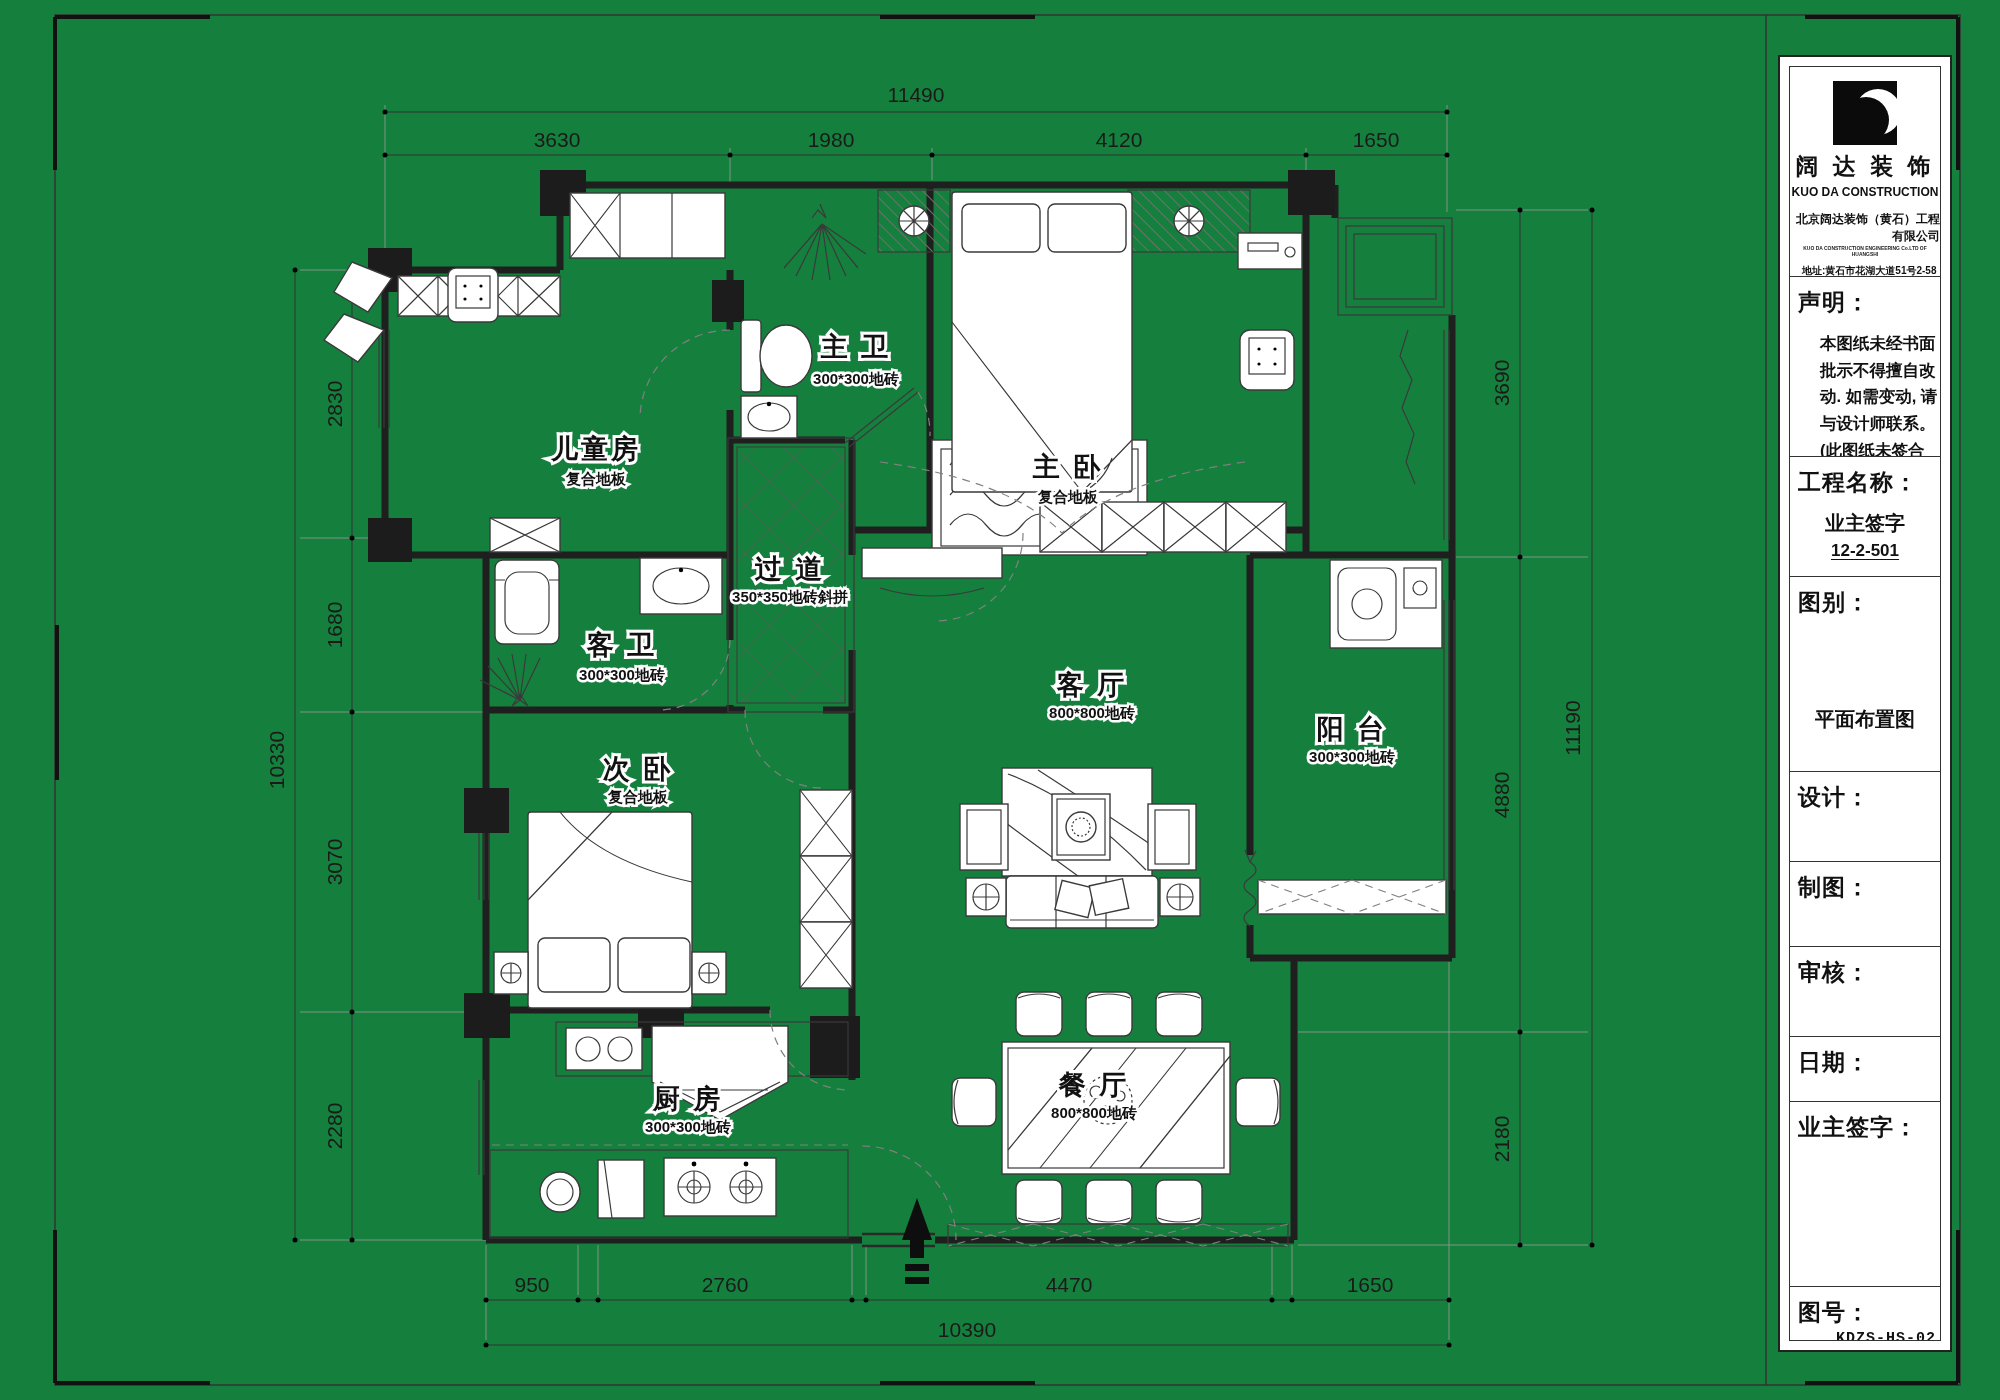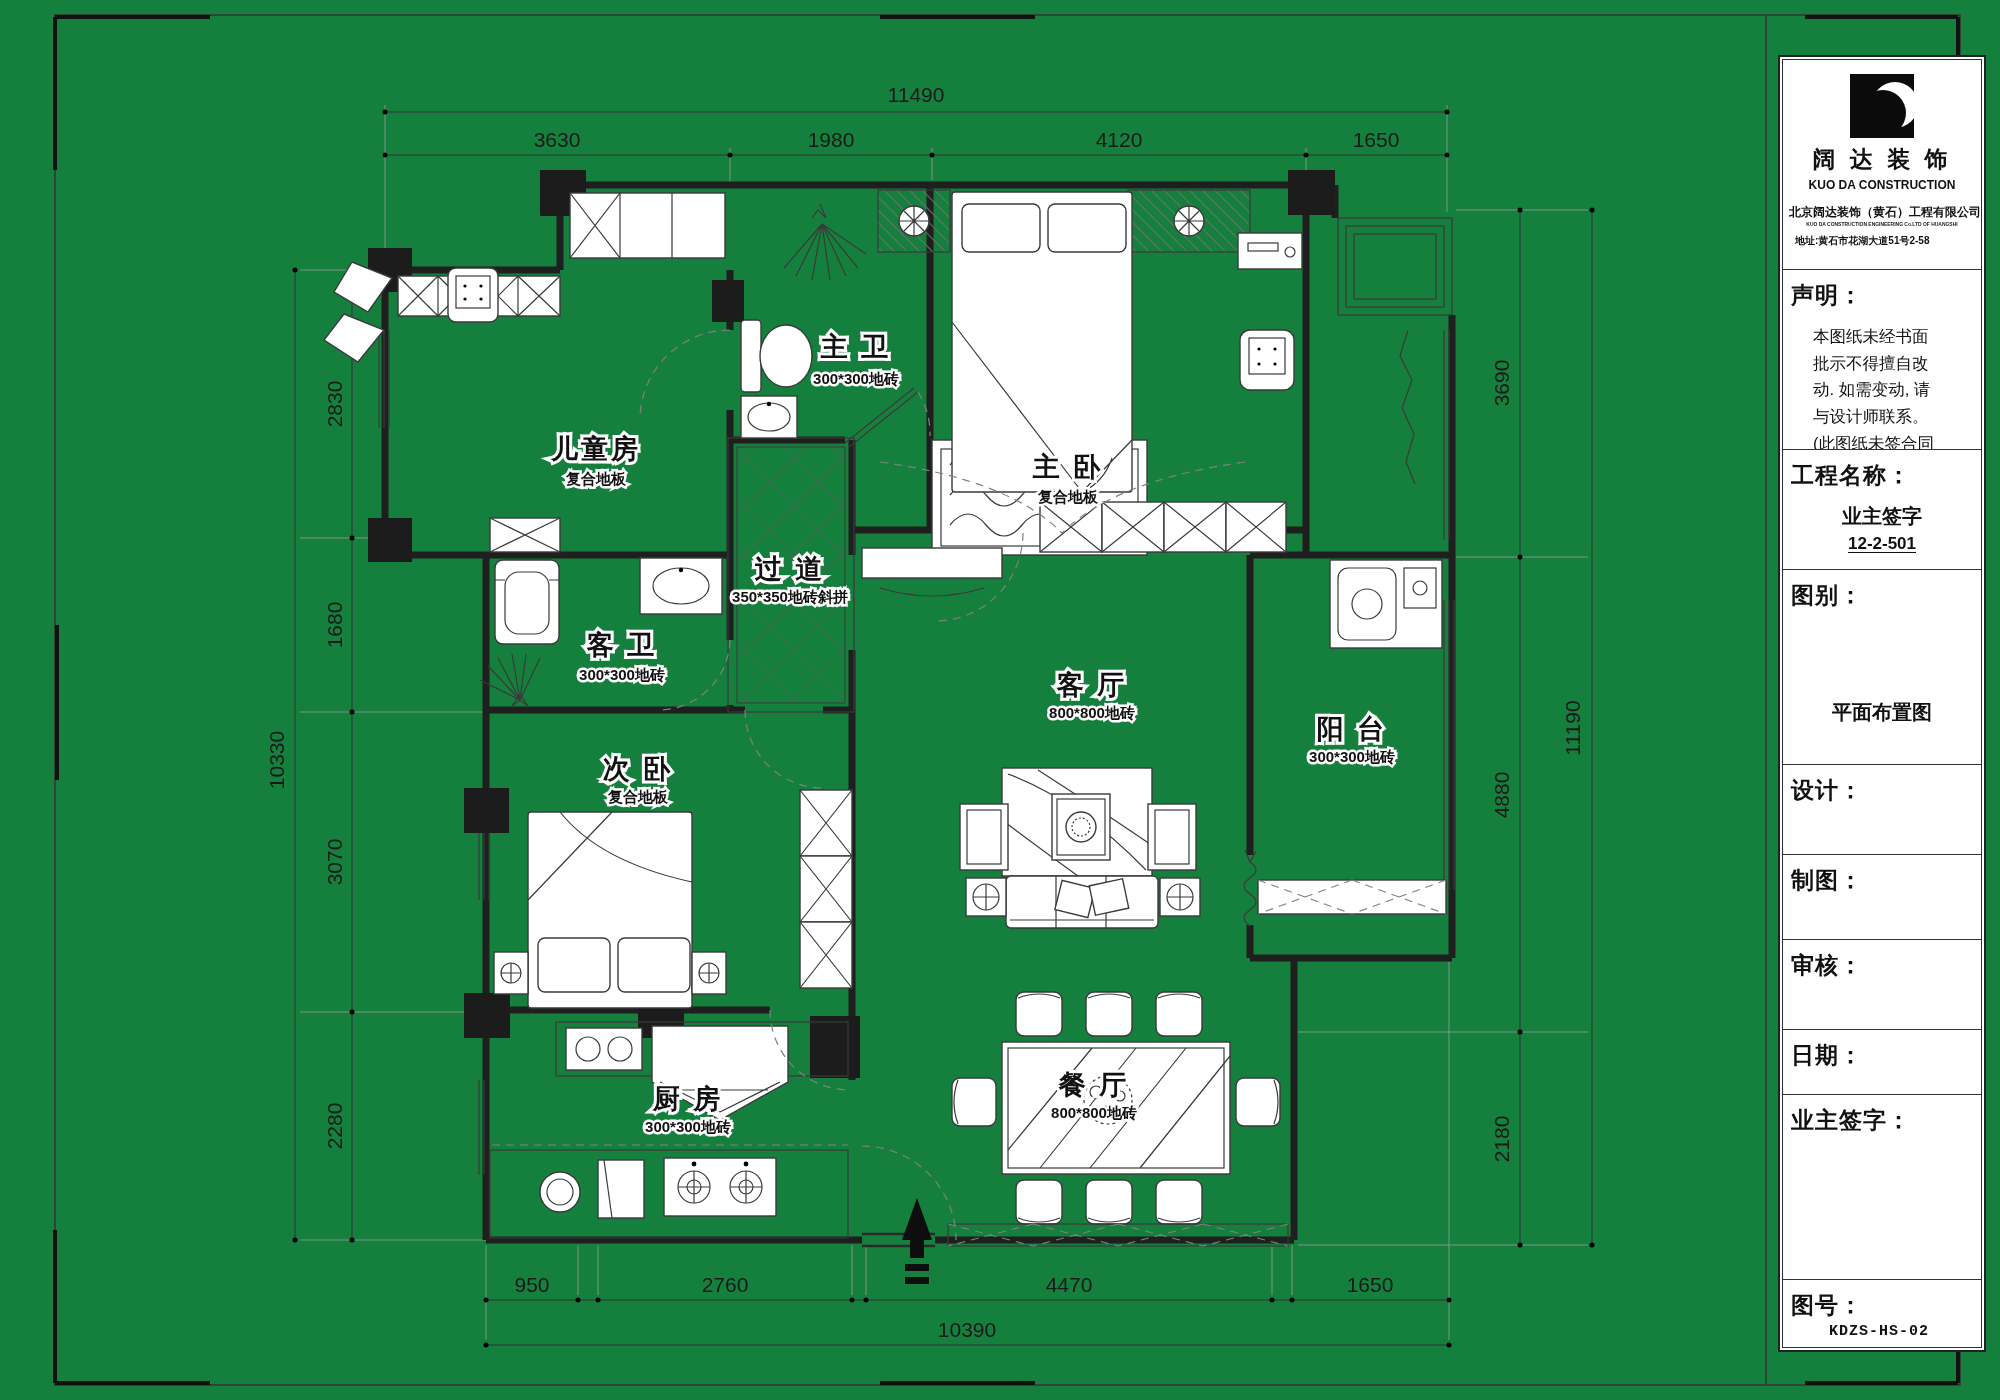--- a/index.html
+++ b/index.html
@@ -13,34 +13,34 @@
   .wall-thin{stroke:#2a2a2a;stroke-width:2.5;fill:none;}
   .furn{stroke:#3a3a3a;stroke-width:1.4;fill:#ffffff;}
   .furnl{stroke:#3a3a3a;stroke-width:1.2;fill:none;}
   .dimline{stroke:#333;stroke-width:1;fill:none;}
   .extline{stroke:#999;stroke-width:0.8;fill:none;}
   .dash{stroke:#808080;stroke-width:1.2;fill:none;stroke-dasharray:8 6;}
   .col{fill:#1c1c1c;stroke:none;}
   .frame{stroke:#333;stroke-width:1.5;fill:none;}
   .framebold{stroke:#111;stroke-width:4;fill:none;}
   
-  .tblock{position:absolute;left:1778px;top:55px;width:208px;height:1297px;border:2px solid #222;box-sizing:border-box;padding:2px;background:#fff;}
+  .tblock{position:absolute;left:1778px;top:55px;width:174px;height:1297px;border:2px solid #222;box-sizing:border-box;padding:9px;background:#fff;}
   .tblock-inner{border:1px solid #333;height:100%;box-sizing:border-box;display:flex;flex-direction:column;}
   .tsec{border-bottom:1px solid #333;box-sizing:border-box;position:relative;overflow:hidden;}
   .tsec:last-child{border-bottom:none;}
   .tsec .lbl{font-size:23px;font-weight:600;color:#111;padding:10px 0 0 8px;letter-spacing:1px;}
   .logo-sq{display:block;width:64px;height:64px;background:#0b0b0b;margin:14px auto 6px auto;position:relative;overflow:hidden;}
   .logo-c1{position:absolute;width:46px;height:46px;border-radius:50%;background:#fff;left:22px;top:8px;}
   .logo-c2{position:absolute;width:46px;height:46px;border-radius:50%;background:#0b0b0b;left:10px;top:16px;}
   .brand-cn{font-size:23px;font-weight:700;text-align:center;letter-spacing:4px;color:#111;}
   .brand-en{font-size:12px;font-weight:700;text-align:center;color:#111;margin-top:3px;}
   .company{font-size:12px;font-weight:700;text-align:right;color:#111;margin-top:12px;}
   .company-en{font-size:5.5px;font-weight:700;text-align:center;color:#222;transform:scale(0.9);}
   .addr,.phone{font-size:10px;font-weight:700;color:#111;margin:7px 0 0 12px;}
-  .stmt-lines{font-size:16.5px;color:#111;line-height:1.62;margin:12px 0 0 30px;font-weight:400;}
+  .stmt-lines{font-size:16.5px;color:#111;line-height:1.62;margin:12px 0 0 30px;font-weight:700;}
   .proj-name{font-size:20px;font-weight:600;text-align:center;margin-top:12px;color:#111;}
   .proj-unit{font-size:17px;font-weight:600;text-align:center;margin-top:4px;text-decoration:underline;text-underline-offset:3px;color:#111;}
   .type-val{font-size:20px;font-weight:600;text-align:center;margin-top:88px;color:#111;}
   .dwg-no{font-size:15px;font-weight:600;font-family:"Liberation Mono",monospace;margin:2px 0 0 46px;color:#111;letter-spacing:1px;}
 </style>
 </head>
 <body>
 
 <div id="sheet">
 

